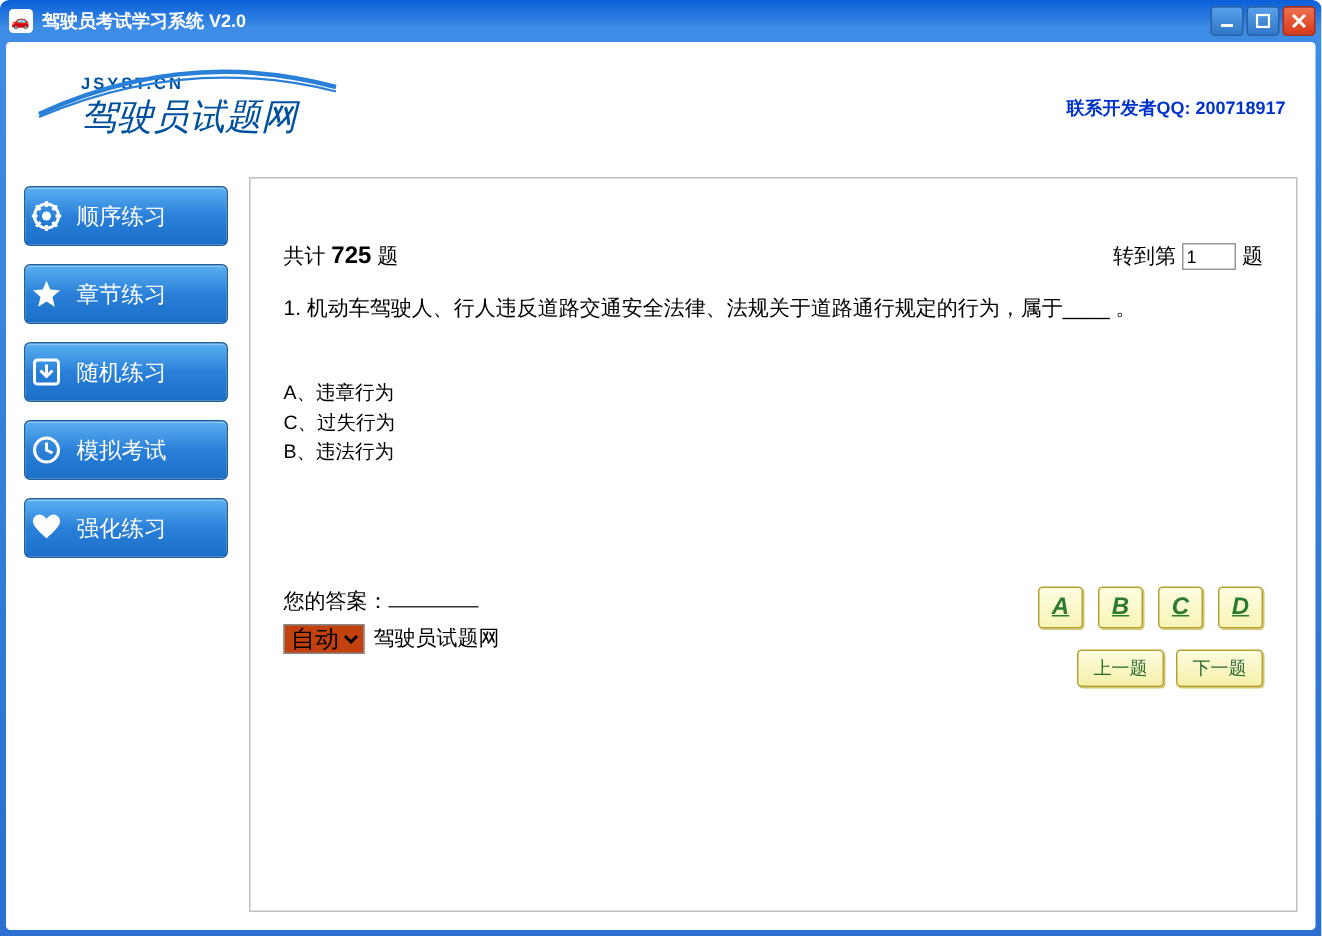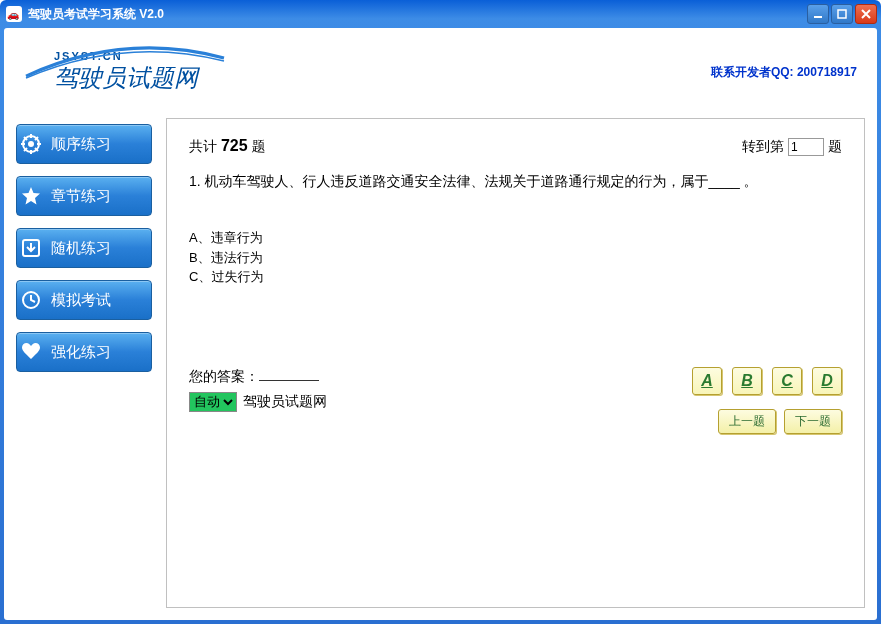--- a/index.html
+++ b/index.html
@@ -123,20 +123,21 @@
   position: relative;
   display: flex;
   flex-direction: column;
 }
 .total-row {
   display: flex;
   align-items: center;
   justify-content: space-between;
   font-size: 14px;
   margin-bottom: 14px;
+  margin-top: 25px;
 }
 .total-left { font-size: 14px; }
 .total-left b { font-size: 16px; font-weight: bold; }
 .goto { display: flex; align-items: center; gap: 4px; font-size: 14px; }
 .goto input {
   width: 36px; height: 18px;
   border: 1px solid #999;
   font-size: 12px;
   padding: 0 2px;
 }
@@ -153,23 +154,23 @@
 .answer-area {
   display: flex;
   justify-content: space-between;
   align-items: flex-start;
 }
 .answer-left { font-size: 14px; }
 .answer-left .your-ans { margin-bottom: 3px; }
 .blank { display: inline-block; border-bottom: 1px solid #333; width: 60px; height: 14px; vertical-align: baseline; }
 .auto-row { display: flex; align-items: center; gap: 6px; margin-top: 6px; }
 .auto-row select {
-  font-size: 13px;
+  font-size: 16px;
   border: 1px solid #888;
-  background: #22c55e;
+  background: #c2410c;
   height: 20px;
 }
 .answer-right { text-align: right; }
 .ans-btns { display: flex; gap: 10px; margin-bottom: 14px; justify-content: flex-end; }
 .ans-btn {
   width: 30px; height: 28px;
   background: linear-gradient(to bottom, #fdfce0, #f8f5b8);
   border: 1px solid #b5a030;
   border-radius: 3px;
   color: #2a7a30;
@@ -298,22 +299,22 @@
             <span>题</span>
           </div>
         </div>
 
         <div class="question">
           <span>1. </span><span>机动车驾驶人、行人违反道路交通安全法律、法规关于道路通行规定的行为，属于____ 。</span>
         </div>
 
         <div class="options">
           <div><span>A、</span><span>违章行为</span></div>
+          <div><span>C、</span><span>过失行为</span></div>
           <div><span>B、</span><span>违法行为</span></div>
-          <div><span>C、</span><span>过失行为</span></div>
         </div>
 
         <div class="answer-area">
           <div class="answer-left">
             <div class="your-ans">
               <span>您的答案：</span><span class="blank"></span>
             </div>
             <div class="auto-row">
               <select>
                 <option>自动</option>

